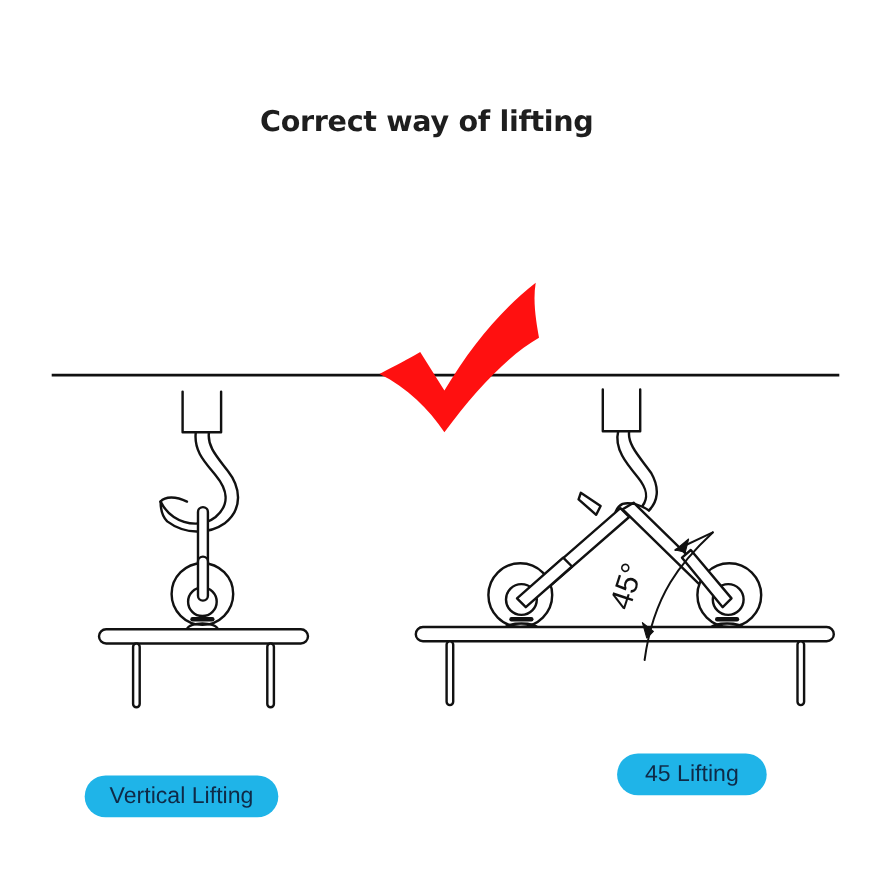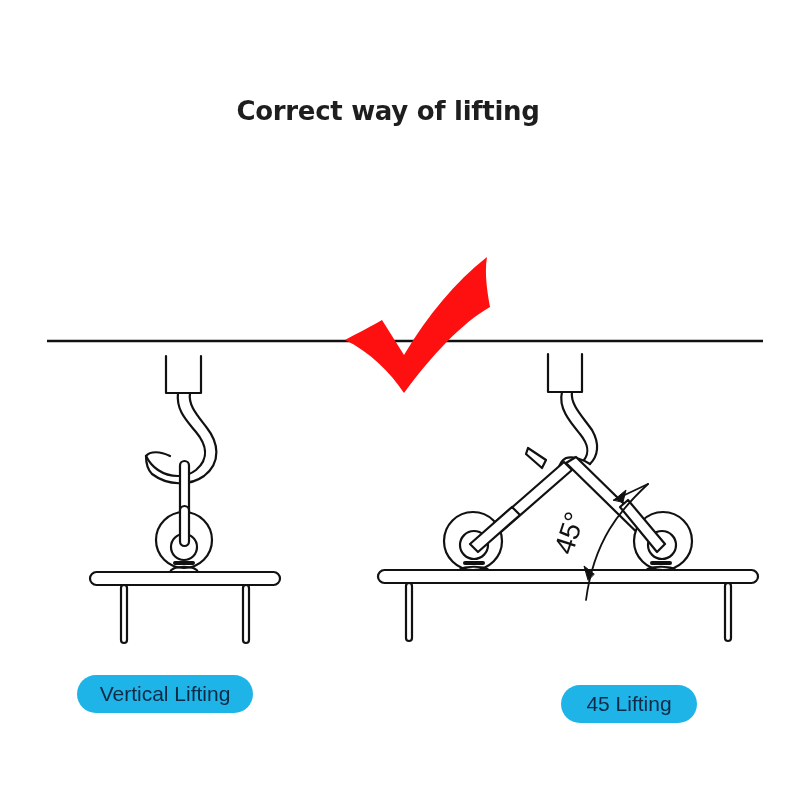--- a/index.html
+++ b/index.html
@@ -38,21 +38,21 @@
       border-radius: 19px;
       background: #1fb4e8;
       color: #0f2a47;
       font-family: "Liberation Sans", sans-serif;
       font-size: 21px;
       line-height: 38px;
       text-align: center;
     }
     .pill-left {
       left: 77px;
-      top: 675px;
+      top: 705px;
       width: 176px;
     }
     .pill-right {
       left: 561px;
       top: 685px;
       width: 136px;
     }
   </style>
 </head>
 <body>

